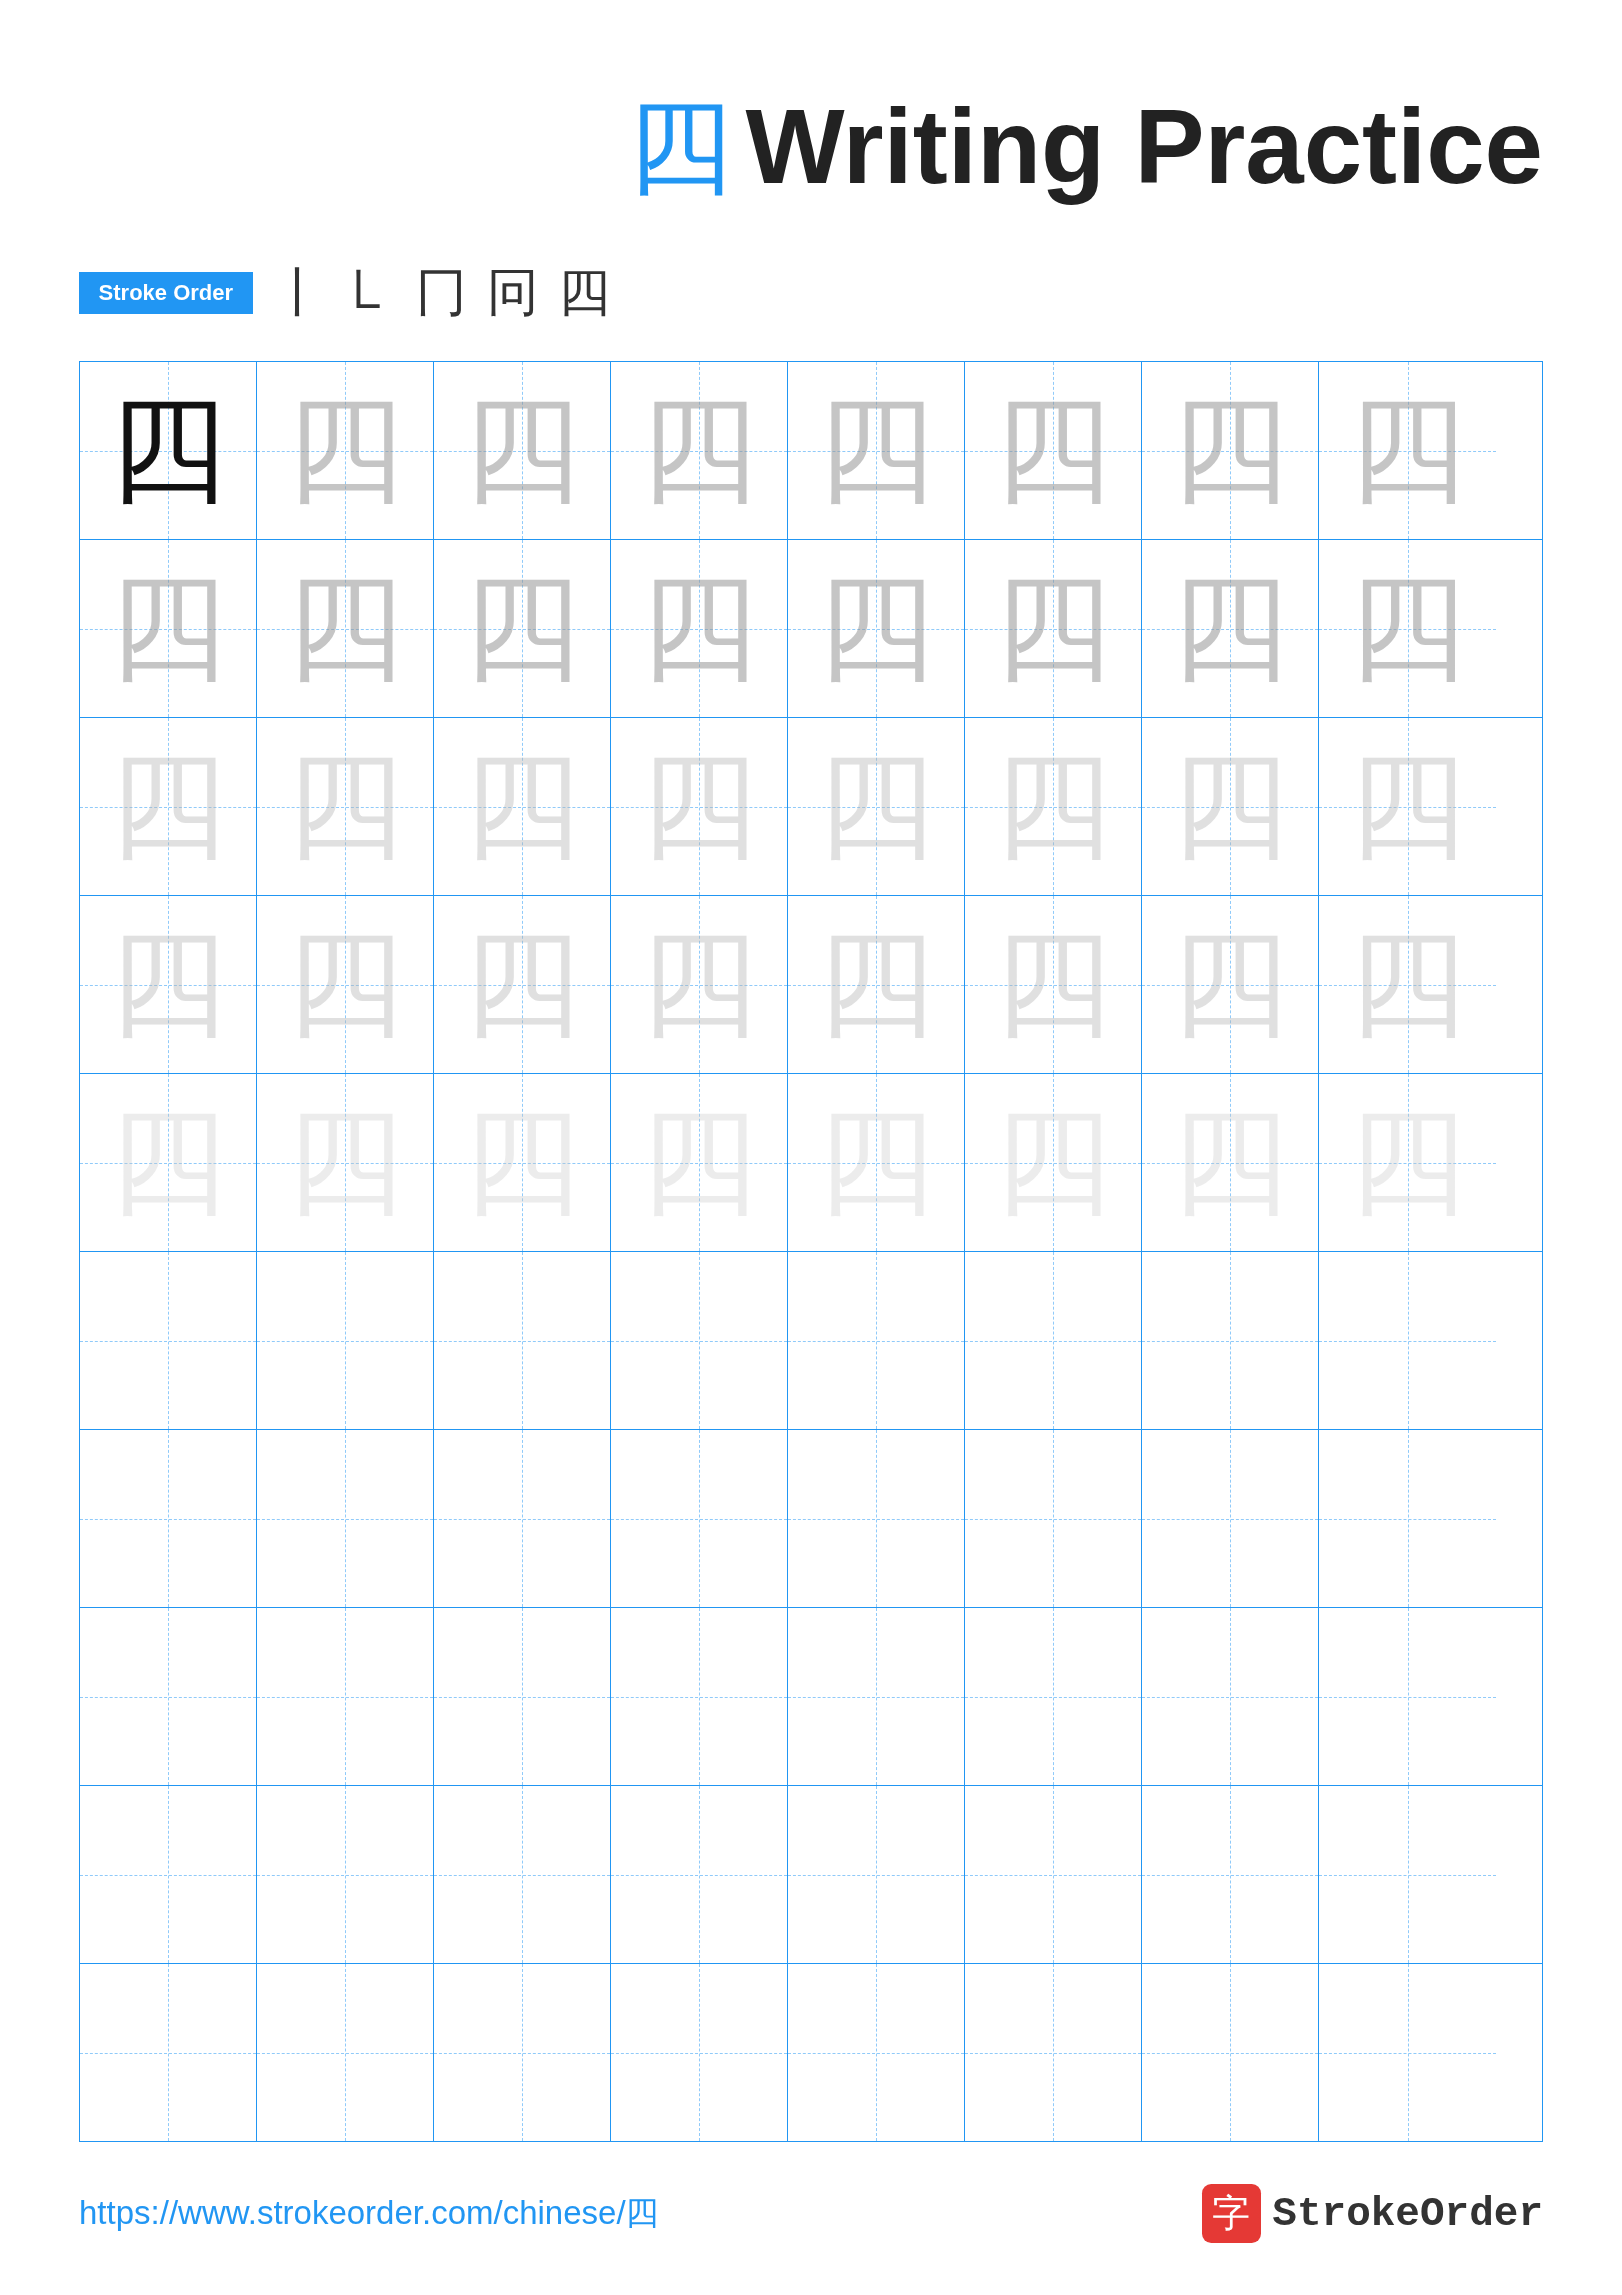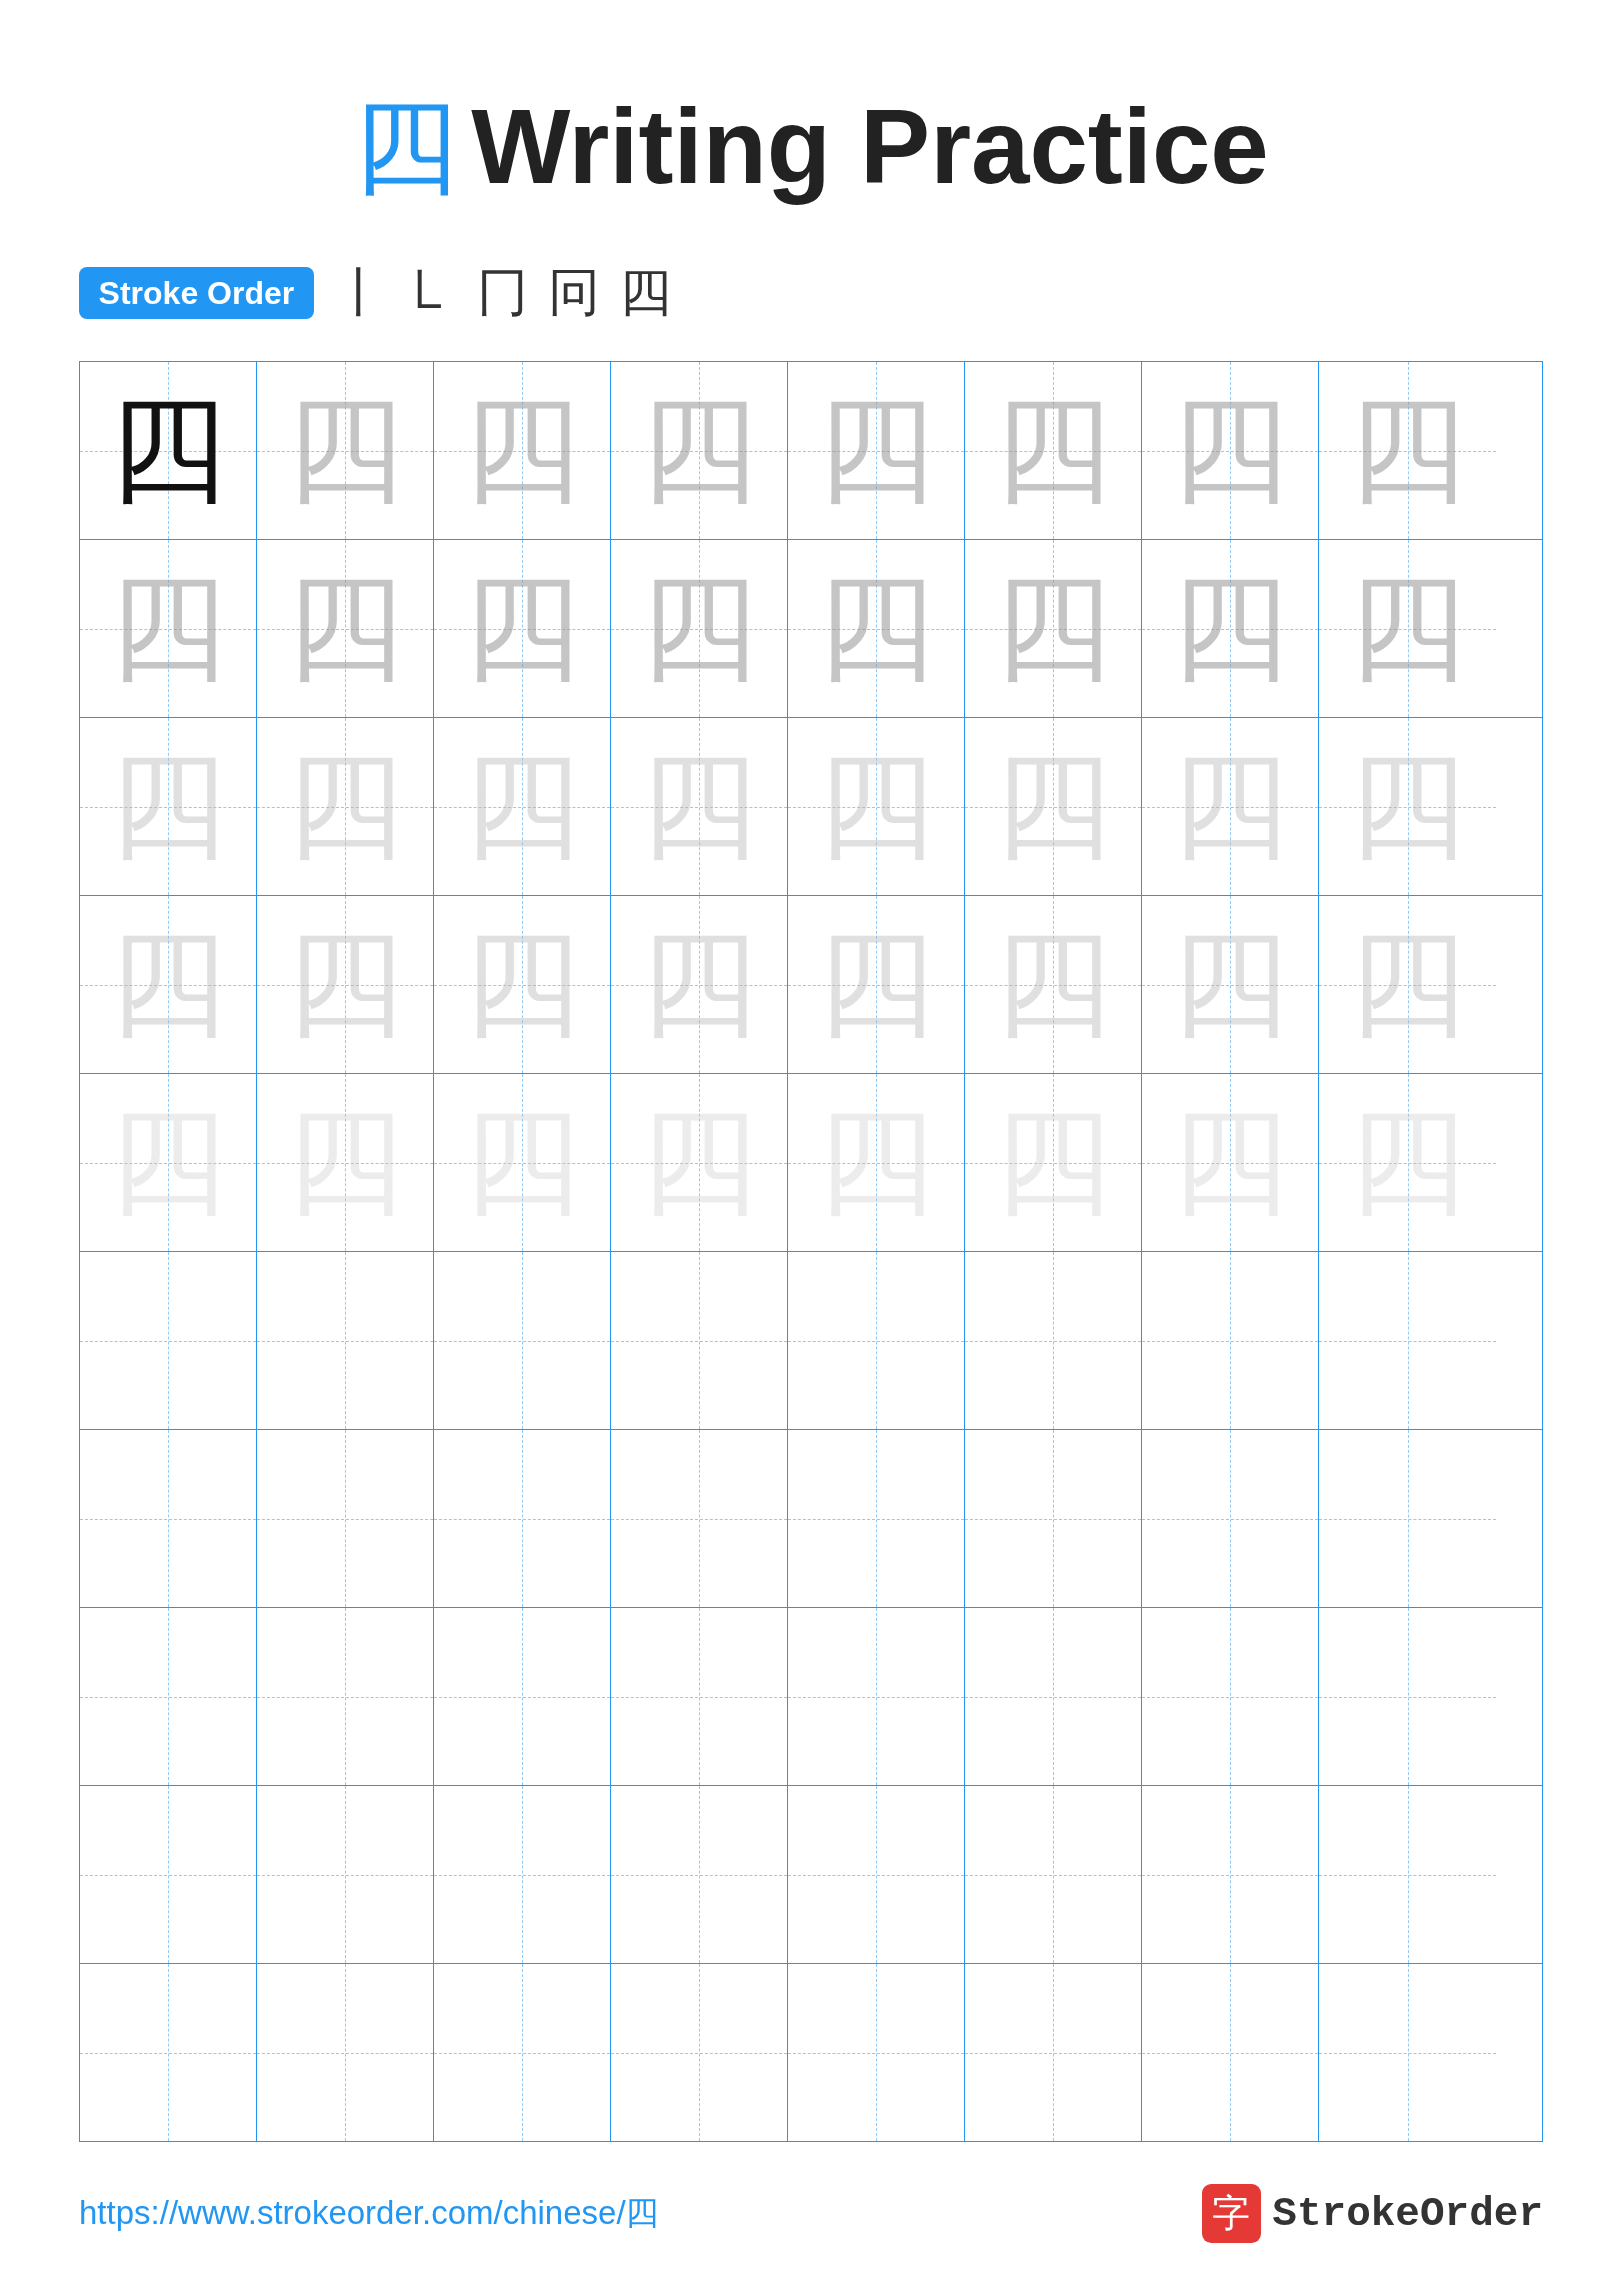--- a/index.html
+++ b/index.html
@@ -10,21 +10,21 @@
       font-family: Arial, sans-serif;
       position: relative;
     }
 
     .page-content {
       padding: 52px 79px 52px 79px;
     }
 
     
     .title-area {
-      text-align: center;
+      text-align: right;
       margin-bottom: 39px;
       padding-top: 26px;
     }
     .title-char {
       font-size: 105px;
       color: #2196F3;
       font-family: serif;
       margin-right: 13px;
     }
     .title-text {
@@ -37,24 +37,24 @@
     
     .stroke-order-section {
       display: flex;
       align-items: center;
       margin-bottom: 33px;
       gap: 19.6px;
     }
     .stroke-order-badge {
       background: #2196F3;
       color: white;
-      font-size: 32px;
+      font-size: 22px;
       font-weight: bold;
       padding: 7.9px 19.6px;
-      border-radius: 8px;
+      border-radius: 0;
     }
     .stroke-order-chars {
       font-size: 52px;
       color: #333;
       font-family: serif;
       display: flex;
       align-items: center;
       gap: 13px;
       letter-spacing: 6.5px;
     }

